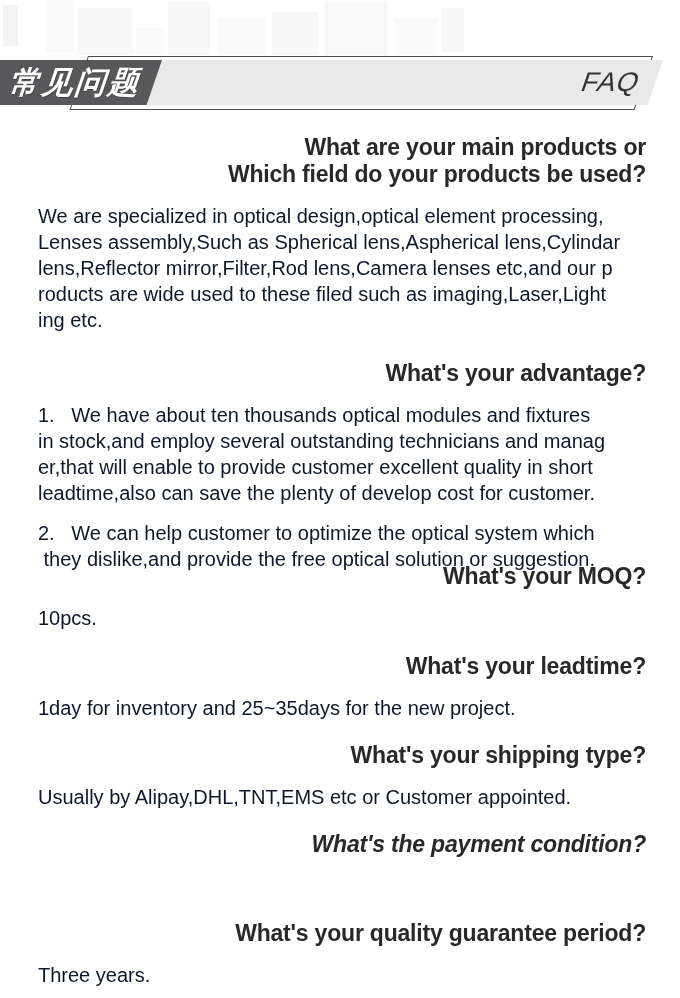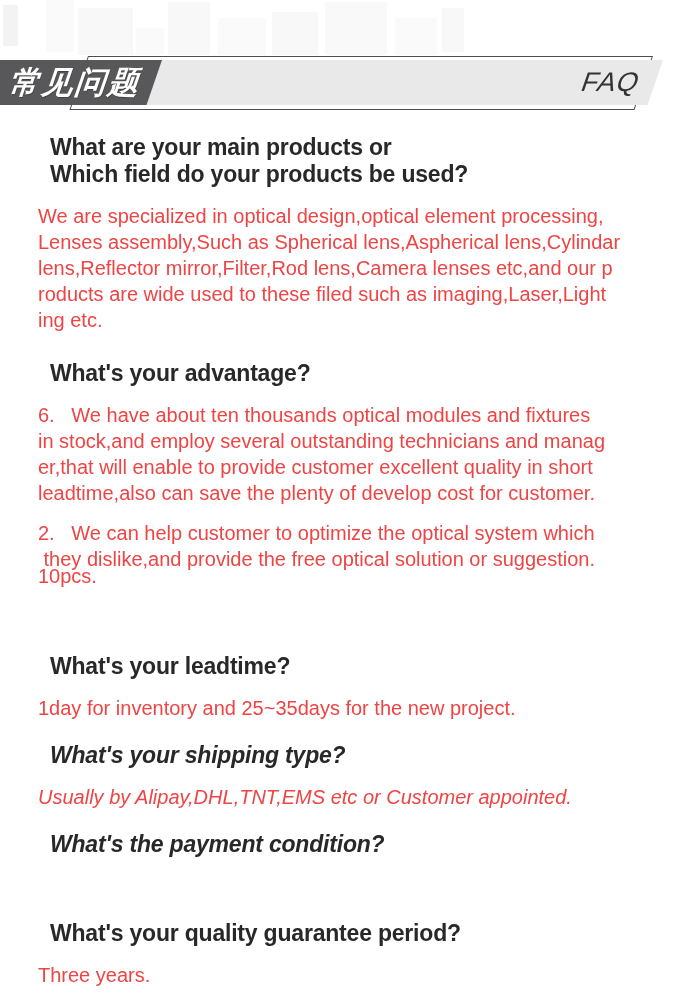--- a/index.html
+++ b/index.html
@@ -86,41 +86,42 @@
     white-space: nowrap;
   }
 
   
   .qa {
     position: absolute;
     left: 38px;
     right: 34px;
   }
   .qa h2 {
-    margin: 0 0 15px 12px;
+    margin: 0 0 15px 0;
     font-size: 23px;
     line-height: 27px;
     font-weight: 700;
     color: #282828;
     letter-spacing: -0.2px;
     white-space: pre-line;
+    text-align: right;
   }
   .qa p {
     margin: 0 0 14px 0;
     font-size: 20px;
     line-height: 26px;
     font-weight: 400;
-    color: #ef4444;
+    color: #0f172a;
     white-space: pre-wrap;
   }
   .s1 { top: 134px; }
   .s2 { top: 360px; }
   .s3 { top: 563px; }
   .s4 { top: 653px; }
-  .s5 { top: 742px; font-style: italic; }
+  .s5 { top: 742px; }
   .s6 { top: 831px; font-style: italic; }
   .s7 { top: 920px; }
 </style>
 </head>
 <body>
 
 <header class="banner">
   <div class="watermark">
     <i class="wm1"></i>
     <i class="wm2"></i>
@@ -149,29 +150,30 @@
 Which field do your products be used?</h2>
     <p>We are specialized in optical design,optical element processing,
 Lenses assembly,Such as Spherical lens,Aspherical lens,Cylindar
 lens,Reflector mirror,Filter,Rod lens,Camera lenses etc,and our p
 roducts are wide used to these filed such as imaging,Laser,Light
 ing etc.</p>
   </section>
 
   <section class="qa s2">
     <h2>What's your advantage?</h2>
-    <p>6.   We have about ten thousands optical modules and fixtures
+    <p>1.   We have about ten thousands optical modules and fixtures
 in stock,and employ several outstanding technicians and manag
 er,that will enable to provide customer excellent quality in short
 leadtime,also can save the plenty of develop cost for customer.</p>
     <p>2.   We can help customer to optimize the optical system which
  they dislike,and provide the free optical solution or suggestion.</p>
   </section>
 
   <section class="qa s3">
+    <h2>What's your MOQ?</h2>
     <p>10pcs.</p>
   </section>
 
   <section class="qa s4">
     <h2>What's your leadtime?</h2>
     <p>1day for inventory and 25~35days for the new project.</p>
   </section>
 
   <section class="qa s5">
     <h2>What's your shipping type?</h2>

